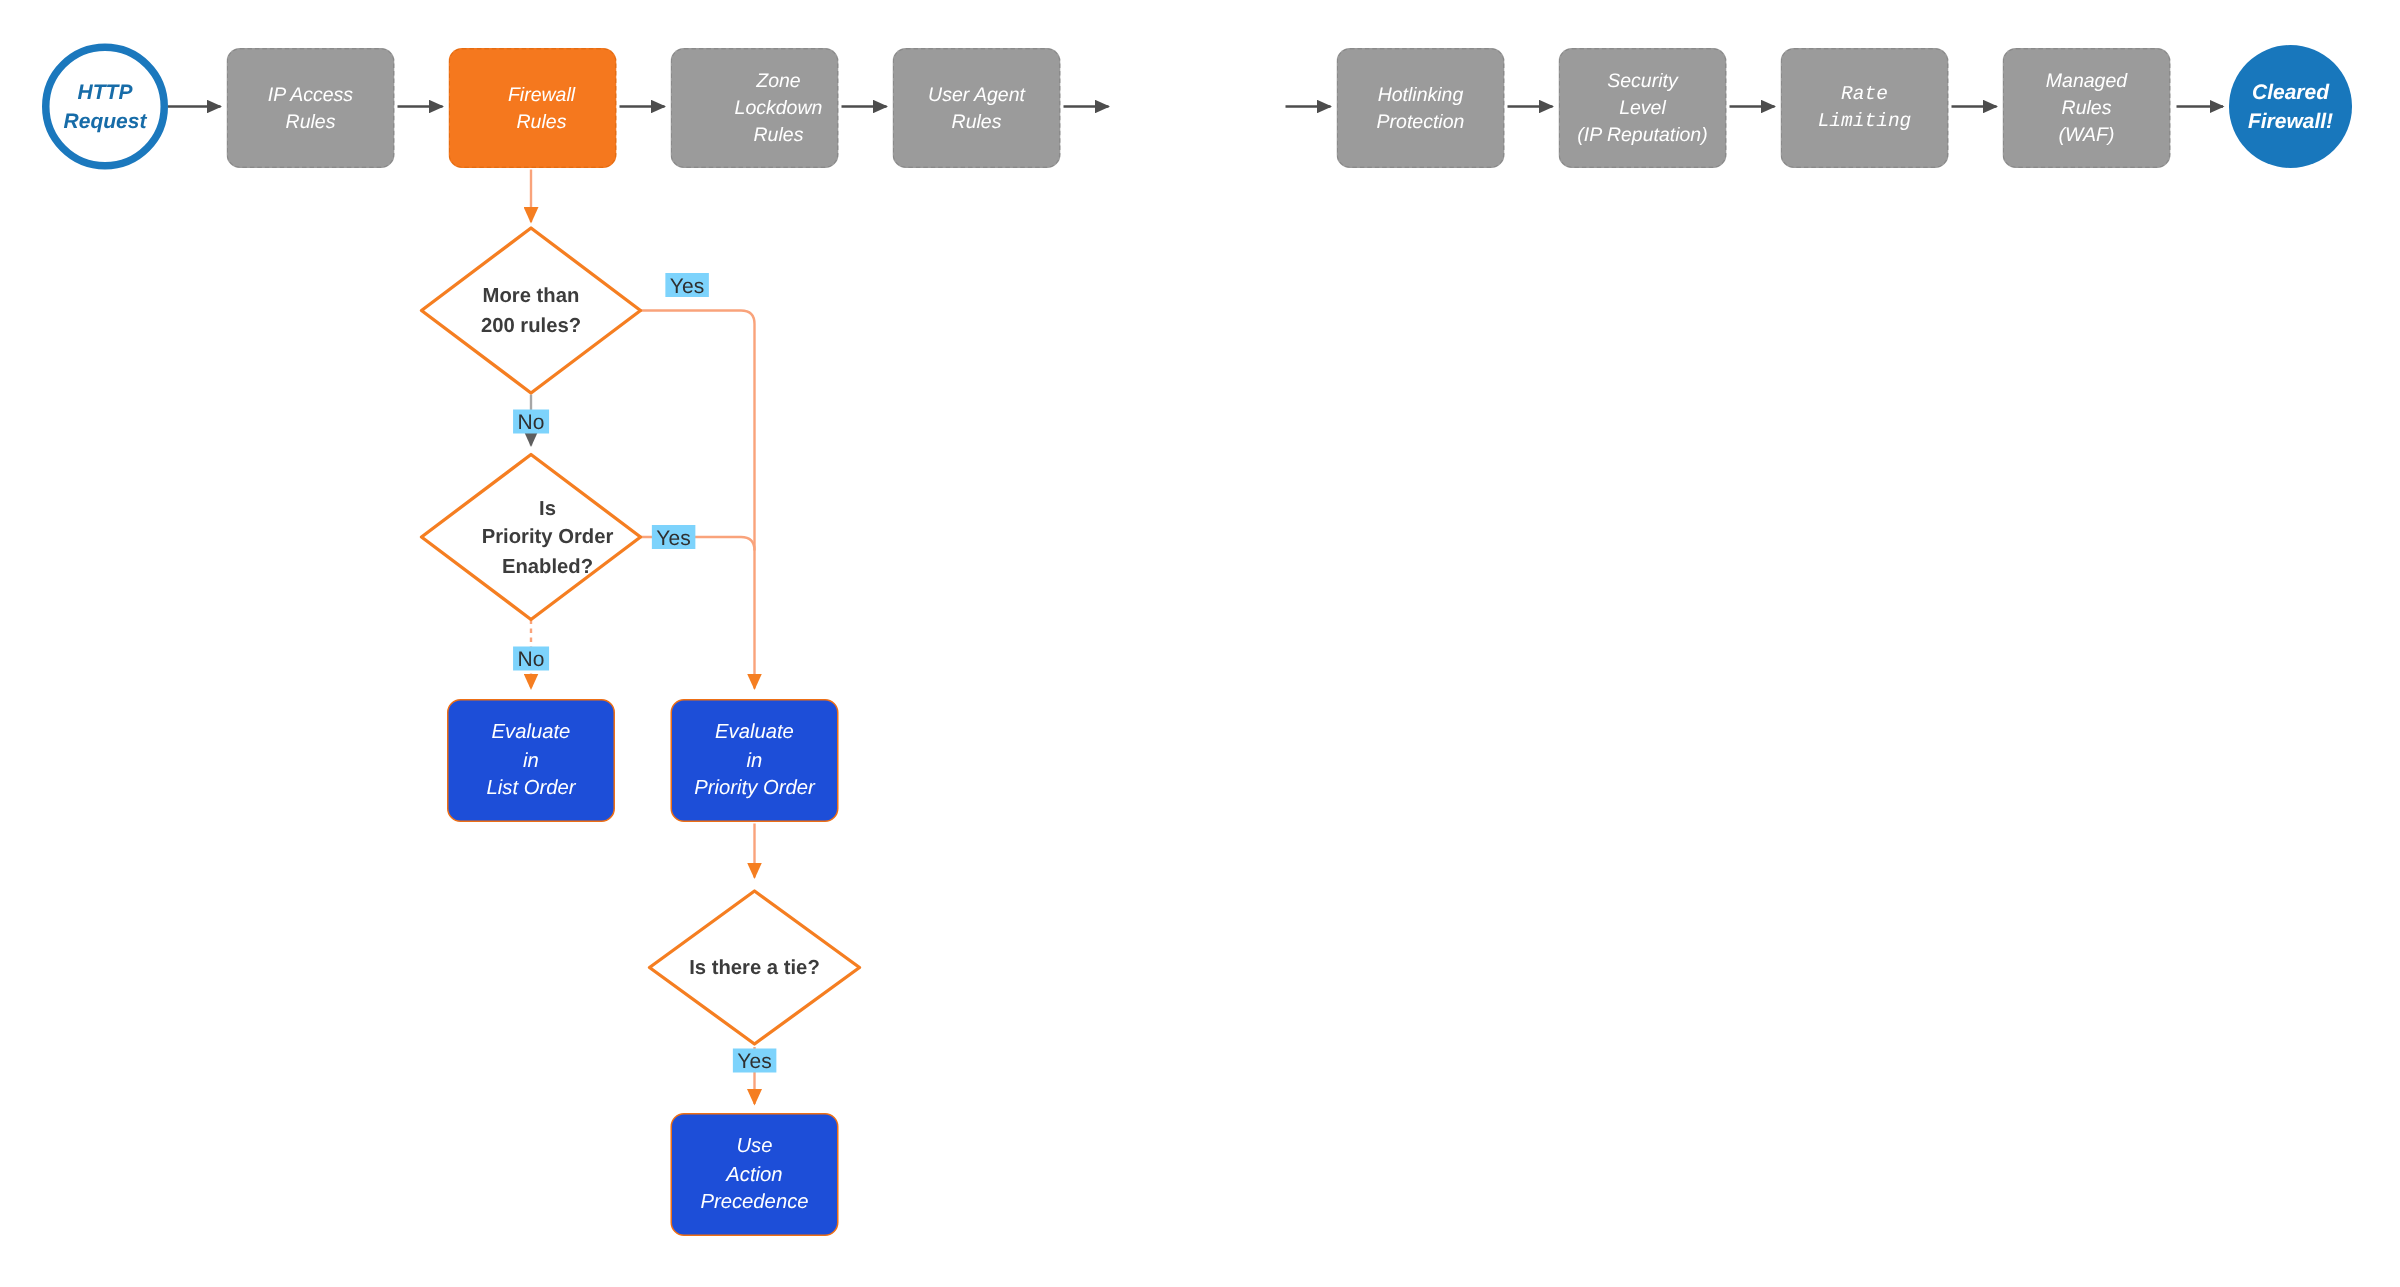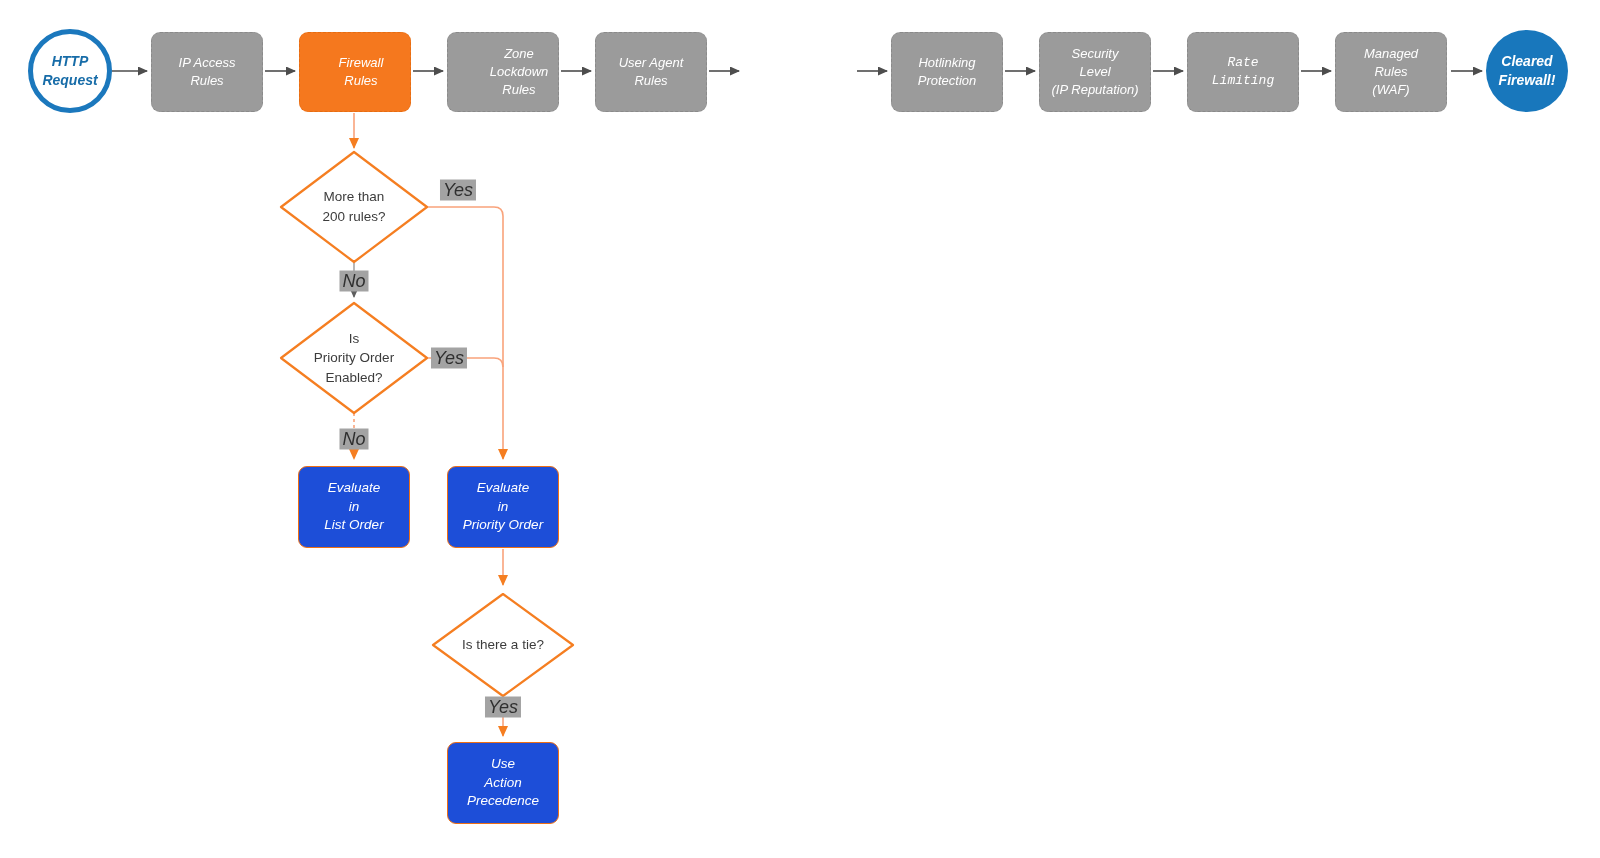--- a/index.html
+++ b/index.html
@@ -20,27 +20,27 @@
   .stage{width:112px;height:80px;top:32px;border-radius:9px;background:#9B9B9B;
     border:1px dashed #8a8a8a;color:#ffffff;font-style:italic;font-size:13px;line-height:1.4;}
   .s0{left:151px;} .s1{left:299px;padding-left:12px;} .s2{left:447px;padding-left:32px;} .s3{left:595px;} .s4{left:743px;}
   .s5{left:891px;} .s6{left:1039px;} .s7{left:1187px;font-family:Liberation Mono, monospace;} .s8{left:1335px;}
   .stage.active{background:#F5781E;border-color:#e46c12;}
   
   .action{width:112px;height:82px;border-radius:9px;background:#1d4ed8;
     color:#ffffff;font-style:italic;font-size:13.5px;line-height:1.4;border:1px solid #ee6f15;}
   .a0{left:298px;top:466px;} .a1{left:447px;top:466px;} .a2{left:447px;top:742px;}
   
-  .dlabel{color:#3C3C3C;font-size:13.5px;line-height:1.45;}
+  .dlabel{color:#3C3C3C;font-size:13.5px;line-height:1.45;font-weight:bold;}
   .d0{left:284px;top:182px;width:140px;height:50px;}
-  .d1{left:284px;top:326px;width:140px;height:64px;}
+  .d1{left:295px;top:326px;width:140px;height:64px;}
   .d2{left:433px;top:635px;width:140px;height:20px;}
   
-  .elabel{position:absolute;transform:translate(-50%,-50%);background:#a3a3a3;
-    padding:0 3px;font-style:italic;font-size:18px;color:#2F2F2F;}
+  .elabel{position:absolute;transform:translate(-50%,-50%);background:#7dd3fc;
+    padding:0 3px;font-size:14px;color:#2F2F2F;}
   .yes1{left:458px;top:190px;} .no1{left:354px;top:281px;}
   .yes2{left:449px;top:358px;} .no2{left:354px;top:439px;}
   .yes3{left:503px;top:707px;}
 </style>
 </head>
 <body>
 
 <div class="canvas">
 
   <svg class="overlay" width="1600" height="858" viewBox="0 0 1600 858">

